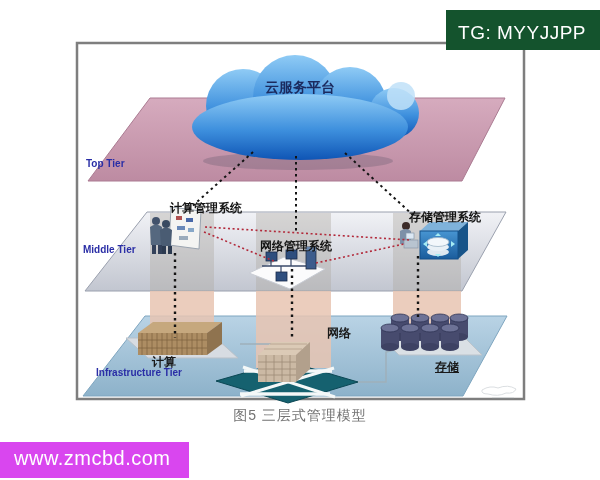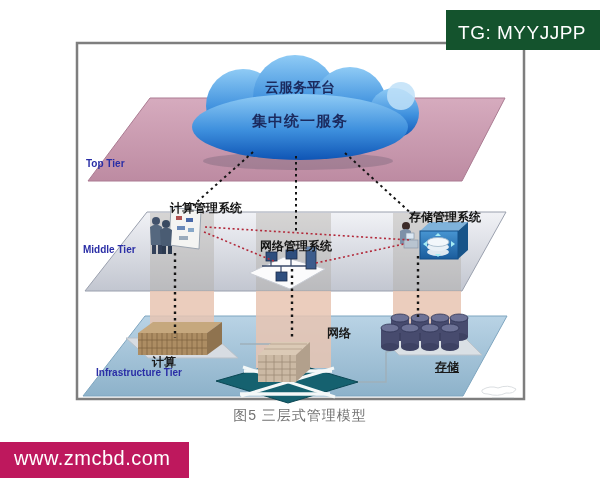--- a/index.html
+++ b/index.html
@@ -8,21 +8,21 @@
     font-family:"Liberation Sans", sans-serif;
   }
   .abs{position:absolute;}
   svg{display:block;}
   
   .tg-badge{
     position:absolute;top:10px;right:0;background:#14532d;color:#ffffff;
     font-size:19px;letter-spacing:.5px;padding:12px 14px 6px 12px;white-space:nowrap;
   }
   .site-badge{
-    position:absolute;top:442px;left:0;background:#be185d;color:#ffffff;
+    position:absolute;top:442px;left:0;background:#d946ef;color:#ffffff;
     font-size:20px;letter-spacing:.5px;padding:5px 18px 8px 14px;white-space:nowrap;
   }
   
   .cloud-title{position:absolute;left:220px;top:79px;width:160px;text-align:center;
     font-size:14px;font-weight:700;color:#1b2a5e;}
   .cloud-sub{position:absolute;left:205px;top:112px;width:190px;text-align:center;
     font-size:15px;font-weight:700;color:#1b2a5e;letter-spacing:1px;}
   
   .tier-label{position:absolute;font-size:10px;font-weight:700;color:#2a2ea6;white-space:nowrap;}
   .tier-top{left:86px;top:158px;}
@@ -202,21 +202,20 @@
       <path d="M316 263 L404 244"></path>
     </g>
 
     <g opacity="0.35" fill="none" stroke="#98a2aa" stroke-width="1">
       <path d="M482 390 q8 -5 16 -2 q10 -4 18 1 q-2 5 -10 4 q-8 4 -18 1 q-7 0 -6 -4 z"></path>
       <path d="M492 398 h22"></path>
     </g>
   </svg>
 
   <div class="cloud-title">云服务平台</div>
-  <div class="cloud-sub">集中统一服务</div>
 
   <div class="tier-label tier-top">Top Tier</div>
   <div class="tier-label tier-middle">Middle Tier</div>
   <div class="tier-label tier-infra">Infrastructure Tier</div>
 
   <div class="sys-label sys-0">计算管理系统</div>
   <div class="sys-label sys-2">存储管理系统</div>
   <div class="sys-label sys-1">网络管理系统</div>
 
   <div class="res-label res-0">计算</div>

